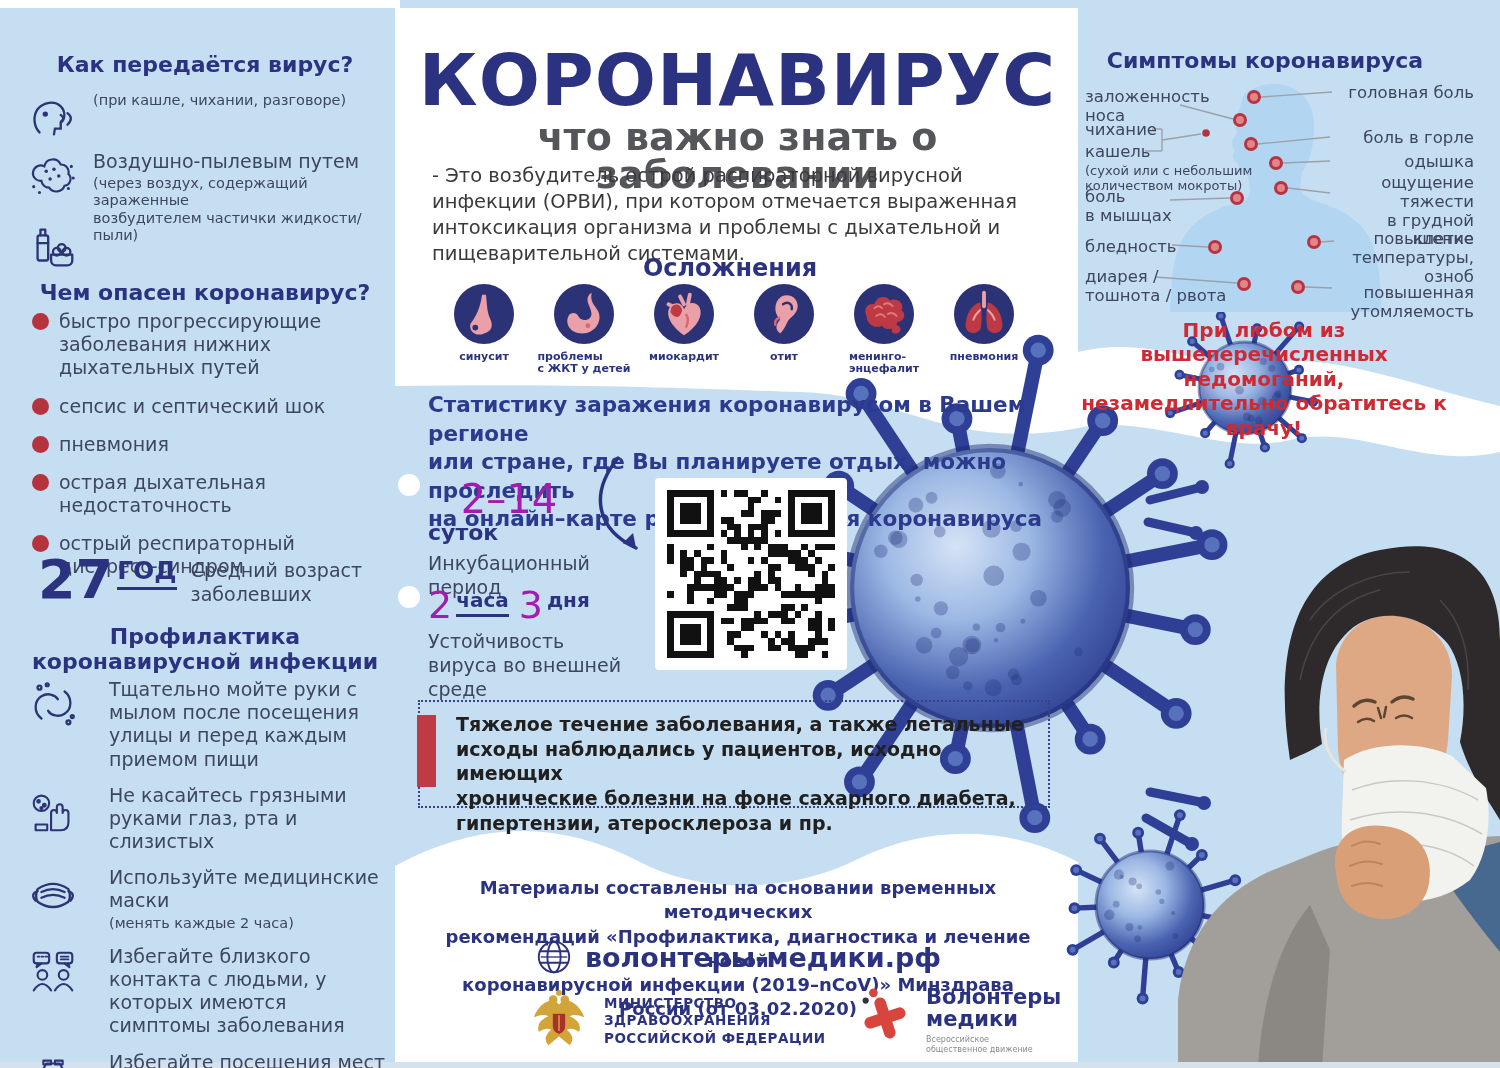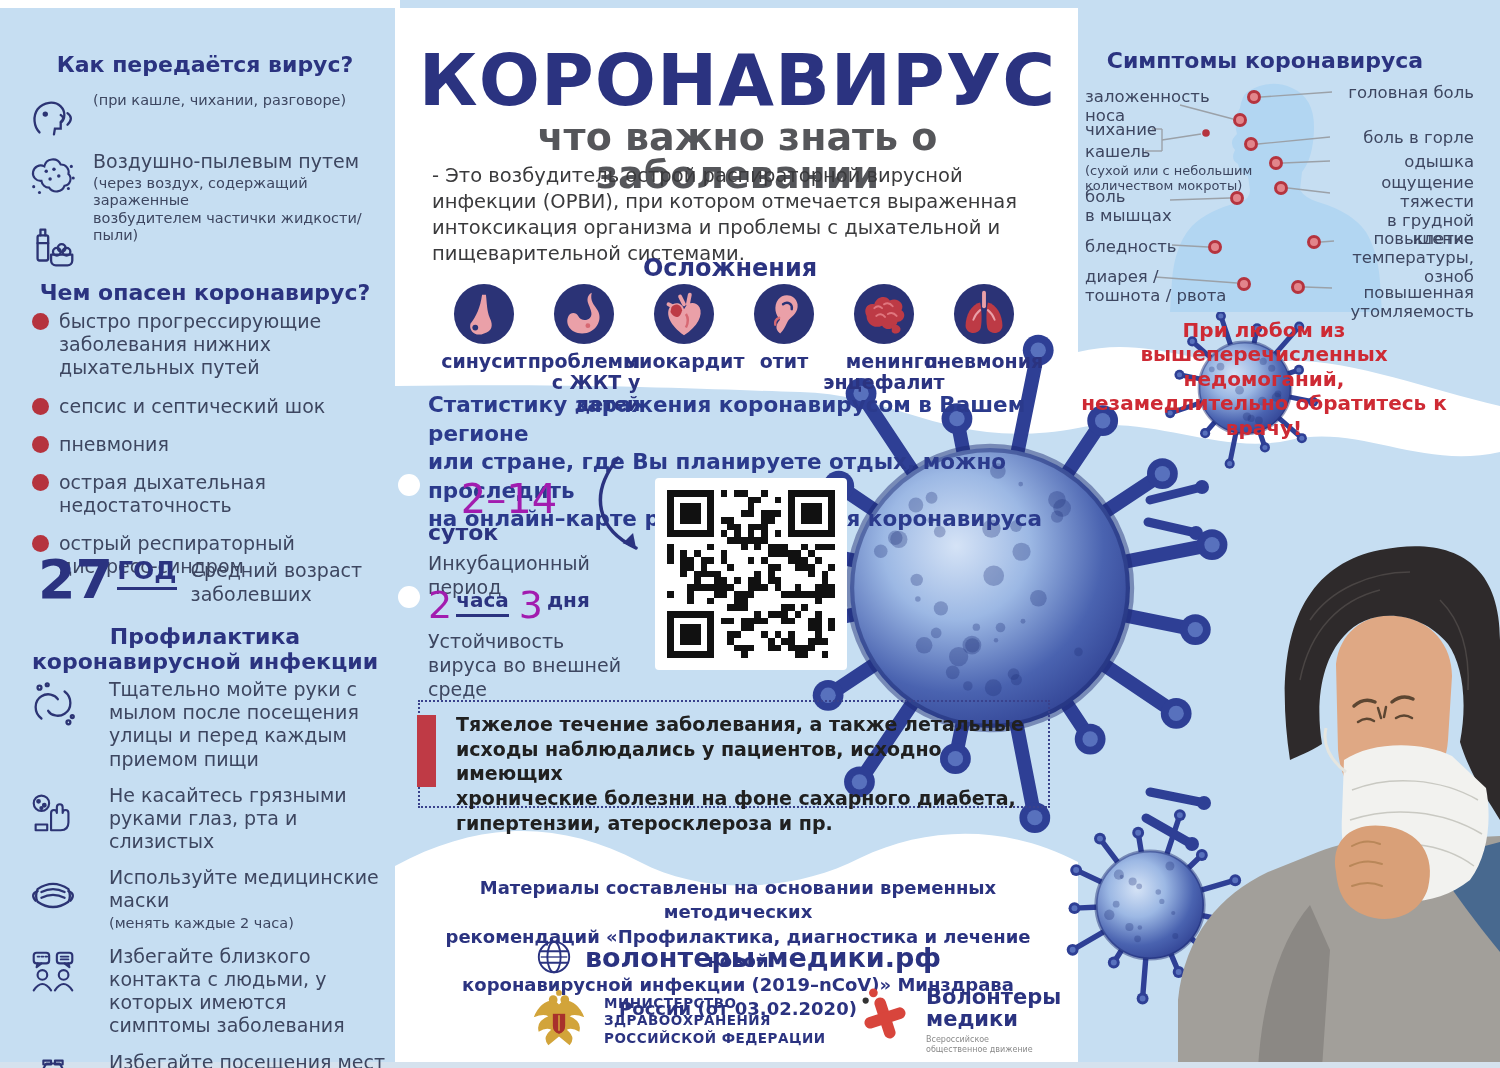--- a/index.html
+++ b/index.html
@@ -16,21 +16,21 @@
   .d-item{display:flex;gap:10px;margin-bottom:15px;align-items:flex-start;}
   .d-dot{flex:0 0 17px;height:17px;border-radius:50%;background:#b5333e;margin-top:3px;}
   .d-text{font-size:19px;line-height:1.22;color:#3d4660;}
   .p-item{display:flex;gap:28px;align-items:flex-start;margin-bottom:13px;}
   .p-text{font-size:19px;line-height:1.22;color:#3d4660;}
   
   .main-title{font-size:72px;font-weight:800;color:#2b3380;letter-spacing:1px;text-align:center;line-height:1;}
   .main-sub{font-size:38px;font-weight:bold;color:#55565a;text-align:center;line-height:1;}
   .main-desc{font-size:19.5px;color:#3a3a3c;line-height:1.33;}
   .compl-item{width:100px;display:flex;flex-direction:column;align-items:center;}
-  .compl-label{margin-top:6px;font-size:19px;font-weight:bold;color:#2b3380;text-align:right;line-height:1.12;}
+  .compl-label{margin-top:6px;font-size:11px;font-weight:bold;color:#2b3380;text-align:left;line-height:1.12;}
   .stats{font-size:21.5px;font-weight:bold;color:#2b3a8c;line-height:1.33;}
   .big-num{font-size:40px;font-weight:400;color:#a21caf;line-height:1;text-align:center;}
   .num-unit{font-size:22px;font-weight:bold;color:#2b3380;line-height:1;}
   .num-label{font-size:19px;color:#3d4660;line-height:1.25;margin-top:8px;}
   .unit-top{font-size:20px;font-weight:bold;color:#2b3380;padding-top:2px;}
   .u-line{border-bottom:3px solid #2b3380;padding-bottom:2px;}
   .warn-box{border:2px dotted #39418c;background:transparent;}
   .warn-text{font-size:19px;font-weight:bold;color:#202020;line-height:1.3;}
   .foot-src{font-size:18px;font-weight:bold;color:#2b3380;line-height:1.35;text-align:center;}
   .site{font-size:27px;font-weight:bold;color:#2b3380;}

